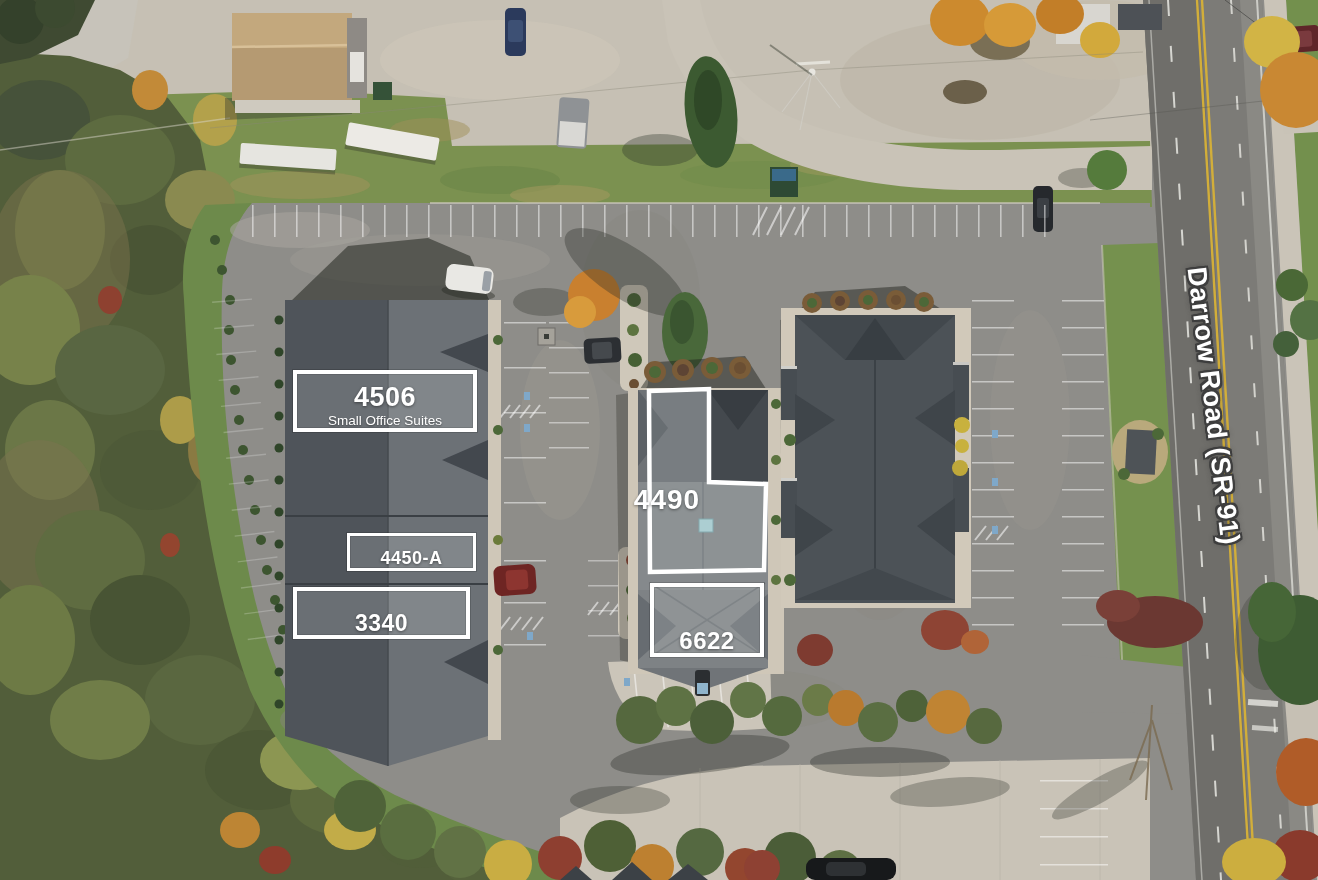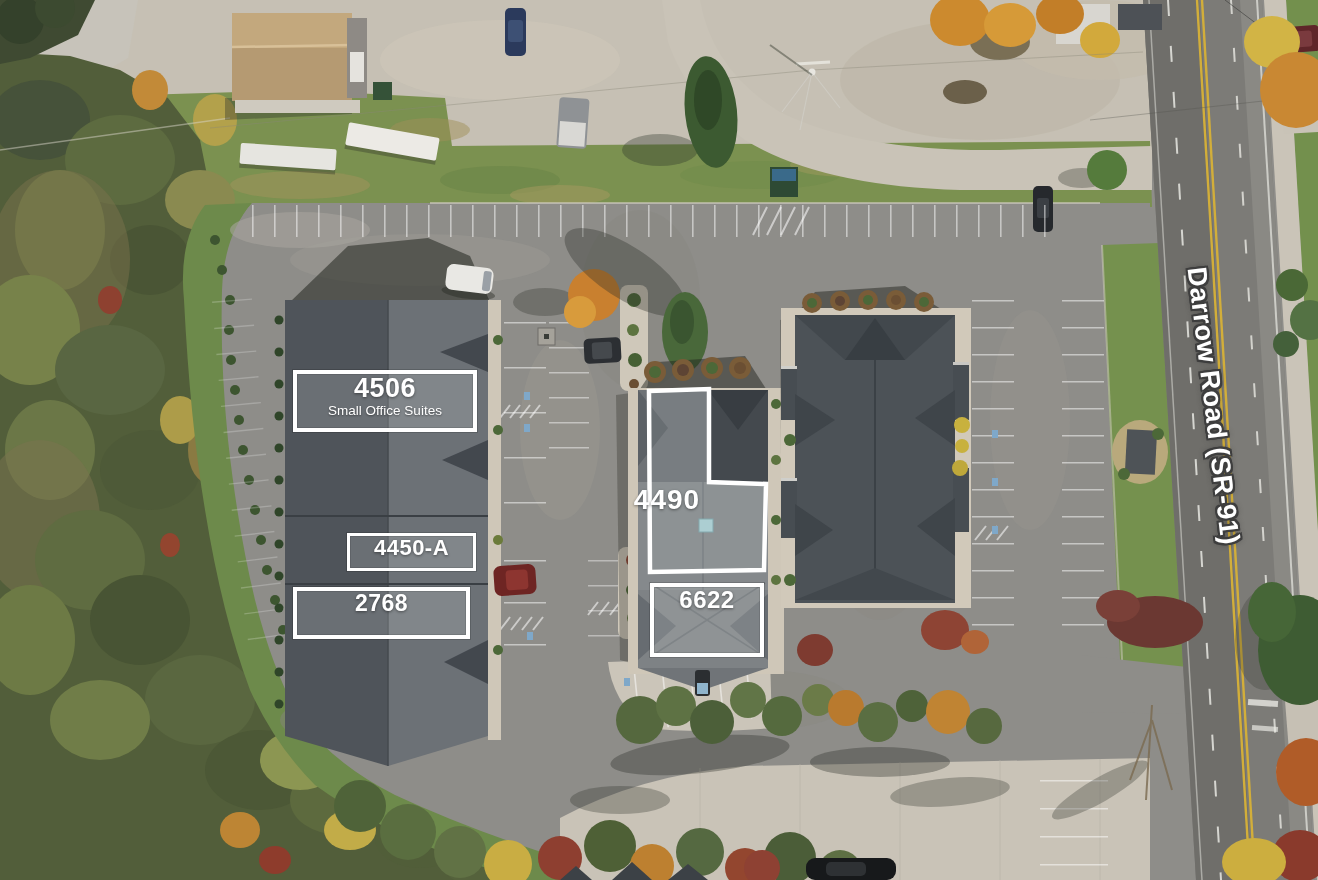--- a/index.html
+++ b/index.html
@@ -3,32 +3,32 @@
 <meta charset="utf-8">
 <style>
   html,body{margin:0;padding:0;background:#222;}
   .stage{
     position:relative;width:1318px;height:880px;overflow:hidden;
     font-family:"Liberation Sans",sans-serif;background:#8e8d89;
   }
   .stage svg{position:absolute;left:0;top:0;display:block;}
   
   .unit-box{
-    position:absolute;display:flex;flex-direction:column;align-items:center;justify-content:flex-start;
+    position:absolute;display:flex;flex-direction:column;align-items:center;justify-content:flex-end;
     border:4px solid #fff;background:rgba(205,209,211,0.22);
     box-shadow:0 0 0 1px rgba(0,0,0,0.15), inset 0 0 0 1px rgba(0,0,0,0.10);
     color:#fff;text-align:center;line-height:1.05;box-sizing:border-box;
   }
   .unit-box .addr{font-weight:bold;letter-spacing:0.5px;text-shadow:0 1px 3px rgba(0,0,0,0.45);}
   .unit-box .sub{font-weight:normal;text-shadow:0 1px 2px rgba(0,0,0,0.45);}
   .box-4506{left:293px;top:370px;width:184px;height:62px;}
   .box-4506 .addr{font-size:27px;}
   .box-4506 .sub{font-size:13.5px;margin-top:2px;}
   .box-4450a{left:347px;top:533px;width:129px;height:38px;border-width:3px;}
-  .box-4450a .addr{font-size:22px;}
+  .box-4450a .addr{font-size:18px;}
   .box-4498{left:293px;top:587px;width:177px;height:52px;}
   .box-4498 .addr{font-size:23px;}
   .box-4482{left:650px;top:583px;width:114px;height:74px;}
   .box-4482 .addr{font-size:24px;}
   .label-4490{
     position:absolute;left:612px;top:481px;width:110px;height:38px;
     display:flex;align-items:center;justify-content:center;color:#fff;
     font-size:28px;font-weight:bold;letter-spacing:1px;text-shadow:0 1px 3px rgba(0,0,0,0.45);
   }
   .road-label{
@@ -537,21 +537,21 @@
   <div class="unit-box box-4506">
     <div class="addr">4506</div>
     <div class="sub">Small Office Suites</div>
   </div>
 
   <div class="unit-box box-4450a">
     <div class="addr">4450-A</div>
   </div>
 
   <div class="unit-box box-4498">
-    <div class="addr">2768</div>
+    <div class="addr">3340</div>
   </div>
 
   <div class="label-4490">
     <span>4490</span>
   </div>
 
   <div class="unit-box box-4482">
     <div class="addr">6622</div>
   </div>
 

